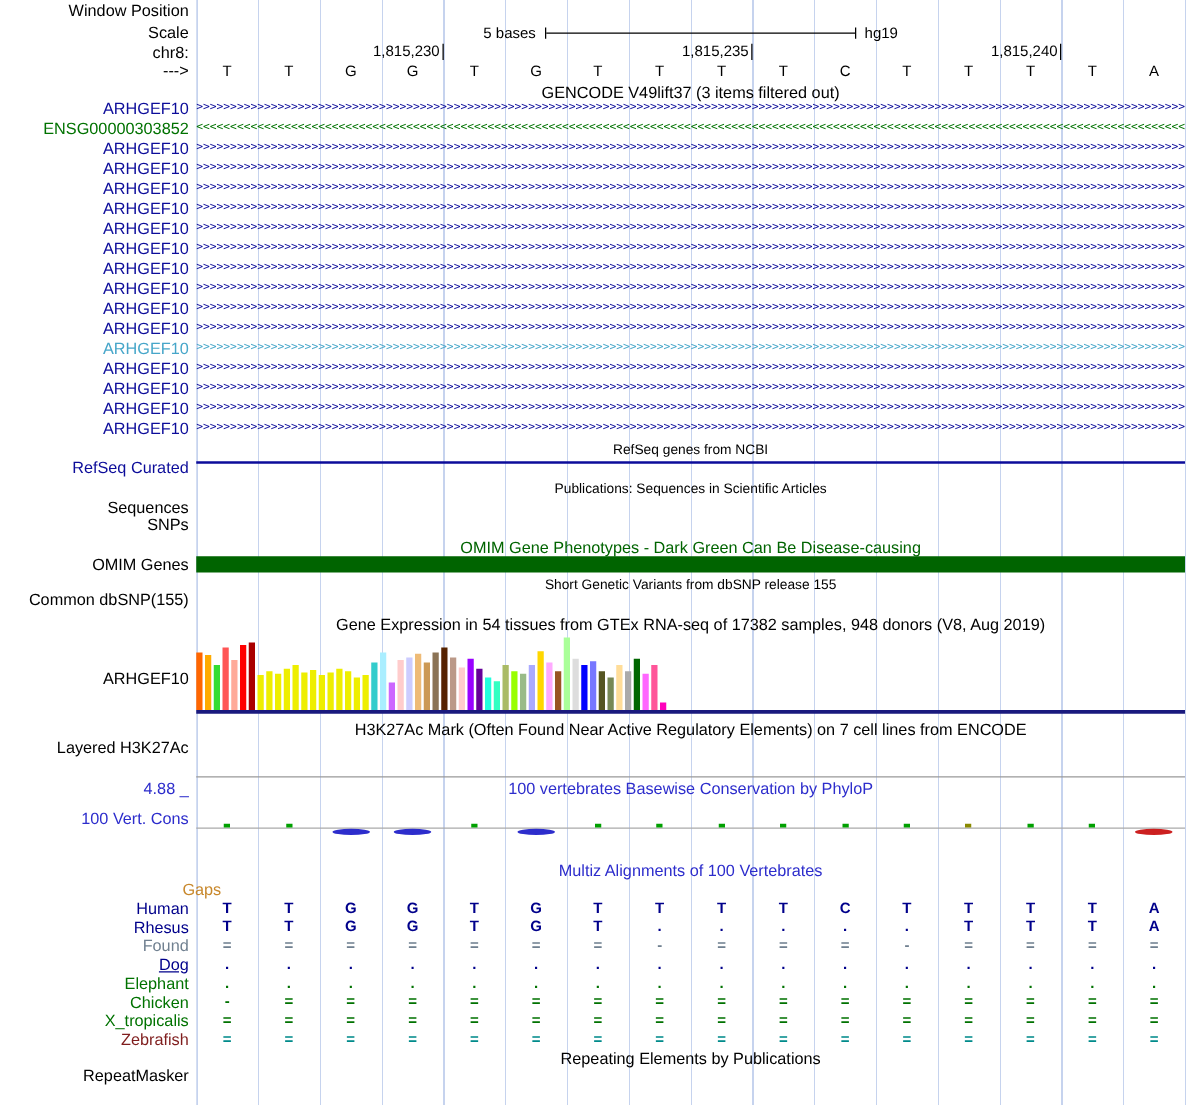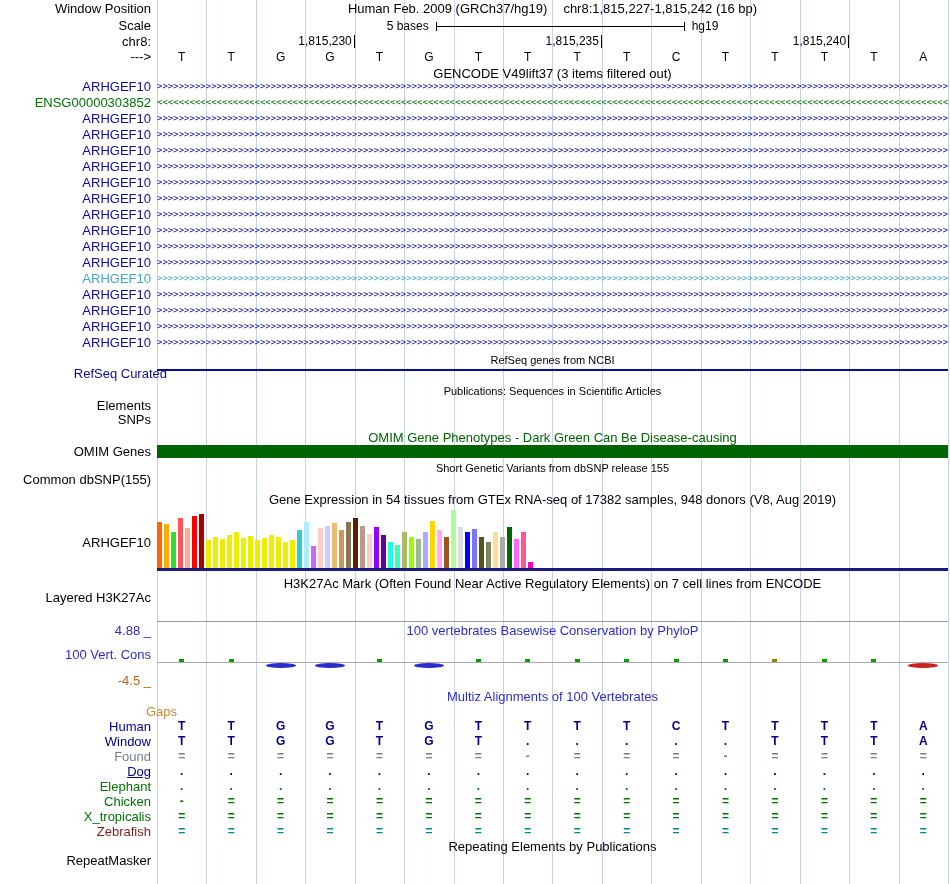--- a/index.html
+++ b/index.html
@@ -36,23 +36,20 @@
   .mzcell{position:absolute;top:0;text-align:center;font-size:12px;line-height:15px;font-weight:bold;}
 </style>
 </head>
 <body>
 
 <div class="browser">
   <div class="grid"></div>
 
   <div class="row" style="top:2px;height:14px;">
     <div class="lab">Window Position</div>
-    <div class="trk center13">
-      <span style="margin-right:16px;">Human Feb. 2009 (GRCh37/hg19)</span><span>chr8:1,815,227-1,815,242 (16 bp)</span>
-    </div>
   </div>
 
   <div class="row" style="top:19px;height:14px;">
     <div class="lab">Scale</div>
     <div class="trk scale-flex">
       <span>5 bases</span>
       <div class="bracket">
           <div class="bracket-line"></div>
         </div>
       <span>hg19</span>
@@ -161,31 +158,31 @@
       <div class="generow" style="top: 256px;">
         <span class="glab" style="color: rgb(12, 12, 154);">ARHGEF10</span>
         <div class="arrows" style="color: rgb(12, 12, 154);">&gt;&gt;&gt;&gt;&gt;&gt;&gt;&gt;&gt;&gt;&gt;&gt;&gt;&gt;&gt;&gt;&gt;&gt;&gt;&gt;&gt;&gt;&gt;&gt;&gt;&gt;&gt;&gt;&gt;&gt;&gt;&gt;&gt;&gt;&gt;&gt;&gt;&gt;&gt;&gt;&gt;&gt;&gt;&gt;&gt;&gt;&gt;&gt;&gt;&gt;&gt;&gt;&gt;&gt;&gt;&gt;&gt;&gt;&gt;&gt;&gt;&gt;&gt;&gt;&gt;&gt;&gt;&gt;&gt;&gt;&gt;&gt;&gt;&gt;&gt;&gt;&gt;&gt;&gt;&gt;&gt;&gt;&gt;&gt;&gt;&gt;&gt;&gt;&gt;&gt;&gt;&gt;&gt;&gt;&gt;&gt;&gt;&gt;&gt;&gt;&gt;&gt;&gt;&gt;&gt;&gt;&gt;&gt;&gt;&gt;&gt;&gt;&gt;&gt;&gt;&gt;&gt;&gt;&gt;&gt;&gt;&gt;&gt;&gt;&gt;&gt;&gt;&gt;&gt;&gt;&gt;&gt;&gt;&gt;&gt;&gt;&gt;&gt;&gt;&gt;&gt;&gt;&gt;&gt;&gt;&gt;&gt;&gt;&gt;&gt;&gt;&gt;&gt;&gt;&gt;&gt;&gt;&gt;&gt;&gt;&gt;&gt;&gt;&gt;&gt;&gt;&gt;&gt;&gt;&gt;&gt;&gt;&gt;&gt;&gt;&gt;&gt;&gt;&gt;&gt;&gt;&gt;&gt;&gt;&gt;&gt;&gt;&gt;&gt;&gt;&gt;&gt;&gt;&gt;&gt;&gt;&gt;&gt;&gt;&gt;&gt;&gt;&gt;&gt;&gt;&gt;&gt;&gt;&gt;&gt;&gt;&gt;&gt;&gt;&gt;&gt;&gt;&gt;&gt;&gt;&gt;&gt;&gt;&gt;&gt;&gt;&gt;&gt;&gt;&gt;&gt;&gt;&gt;&gt;&gt;&gt;&gt;&gt;&gt;&gt;&gt;&gt;&gt;&gt;&gt;&gt;&gt;&gt;&gt;&gt;&gt;&gt;&gt;&gt;&gt;&gt;&gt;&gt;&gt;&gt;</div>
       </div>
     </div>
 
   <div class="row" style="top:354px;height:12px;">
     <div class="title small">RefSeq genes from NCBI</div>
   </div>
   <div class="row" style="top:366px;height:16px;">
-    <div class="lab" style="color:#0c0c9a;line-height:16px;margin-left:16px;">RefSeq Curated</div>
+    <div class="lab" style="color:#0c0c9a;line-height:16px;">RefSeq Curated</div>
     <div class="trk">
       <div class="rline" style="background:#0c0c9a;"></div>
     </div>
   </div>
 
   <div class="row" style="top:385px;height:12px;">
     <div class="title small">Publications: Sequences in Scientific Articles</div>
   </div>
   <div class="row" style="top:399px;height:14px;">
-    <div class="lab">Elements</div>
+    <div class="lab">Sequences</div>
   </div>
   <div class="row" style="top:413px;height:14px;">
     <div class="lab">SNPs</div>
   </div>
 
   <div class="row" style="top:431px;height:13px;">
     <div class="title dkgreen">OMIM Gene Phenotypes - Dark Green Can Be Disease-causing</div>
   </div>
   <div class="row" style="top:445px;height:14px;">
     <div class="lab">OMIM Genes</div>
@@ -296,23 +293,20 @@
         <div style="position: absolute; background: rgb(0, 160, 0); width: 5px; height: 3px; left: 417.719px; top: 21px;"></div>
         <div style="position: absolute; background: rgb(0, 160, 0); width: 5px; height: 3px; left: 467.156px; top: 21px;"></div>
         <div style="position: absolute; background: rgb(0, 160, 0); width: 5px; height: 3px; left: 516.594px; top: 21px;"></div>
         <div style="position: absolute; background: rgb(0, 160, 0); width: 5px; height: 3px; left: 566.031px; top: 21px;"></div>
         <div style="position: absolute; background: rgb(138, 138, 0); width: 5px; height: 3px; left: 615.469px; top: 21px;"></div>
         <div style="position: absolute; background: rgb(0, 160, 0); width: 5px; height: 3px; left: 664.906px; top: 21px;"></div>
         <div style="position: absolute; background: rgb(0, 160, 0); width: 5px; height: 3px; left: 714.344px; top: 21px;"></div>
         <div style="position: absolute; background: rgb(204, 32, 32); width: 30px; height: 5px; left: 751.281px; top: 25px; border-radius: 50%;"></div>
       </div>
   </div>
-  <div class="row" style="top:674px;height:13px;">
-    <div class="lab" style="color:#b06820;">-4.5 _</div>
-  </div>
 
   <div class="row" style="top:690px;height:13px;">
     <div class="title blue">Multiz Alignments of 100 Vertebrates</div>
   </div>
   <div id="multiz-rows" style="position:absolute;top:704px;left:0;width:950px;height:135px;z-index:1;">
       <div class="mzrow" style="top: 0px;">
         <span class="mzlab" style="color: rgb(200, 136, 44); margin-left: 26px;">Gaps</span>
         <div class="trk"></div>
       </div>
       <div class="mzrow" style="top: 15px;">
@@ -330,21 +324,21 @@
           <span class="mzcell" style="left: 444.938px; width: 49.4375px; color: rgb(0, 0, 139);">T</span>
           <span class="mzcell" style="left: 494.375px; width: 49.4375px; color: rgb(0, 0, 139);">C</span>
           <span class="mzcell" style="left: 543.812px; width: 49.4375px; color: rgb(0, 0, 139);">T</span>
           <span class="mzcell" style="left: 593.25px; width: 49.4375px; color: rgb(0, 0, 139);">T</span>
           <span class="mzcell" style="left: 642.688px; width: 49.4375px; color: rgb(0, 0, 139);">T</span>
           <span class="mzcell" style="left: 692.125px; width: 49.4375px; color: rgb(0, 0, 139);">T</span>
           <span class="mzcell" style="left: 741.562px; width: 49.4375px; color: rgb(0, 0, 139);">A</span>
         </div>
       </div>
       <div class="mzrow" style="top: 30px;">
-        <span class="mzlab" style="color: rgb(0, 0, 139);">Window</span>
+        <span class="mzlab" style="color: rgb(0, 0, 139);">Rhesus</span>
         <div class="trk">
           <span class="mzcell" style="left: 0px; width: 49.4375px; color: rgb(0, 0, 139);">T</span>
           <span class="mzcell" style="left: 49.4375px; width: 49.4375px; color: rgb(0, 0, 139);">T</span>
           <span class="mzcell" style="left: 98.875px; width: 49.4375px; color: rgb(0, 0, 139);">G</span>
           <span class="mzcell" style="left: 148.312px; width: 49.4375px; color: rgb(0, 0, 139);">G</span>
           <span class="mzcell" style="left: 197.75px; width: 49.4375px; color: rgb(0, 0, 139);">T</span>
           <span class="mzcell" style="left: 247.188px; width: 49.4375px; color: rgb(0, 0, 139);">G</span>
           <span class="mzcell" style="left: 296.625px; width: 49.4375px; color: rgb(0, 0, 139);">T</span>
           <span class="mzcell" style="left: 346.062px; width: 49.4375px; color: rgb(0, 0, 139);">.</span>
           <span class="mzcell" style="left: 395.5px; width: 49.4375px; color: rgb(0, 0, 139);">.</span>

